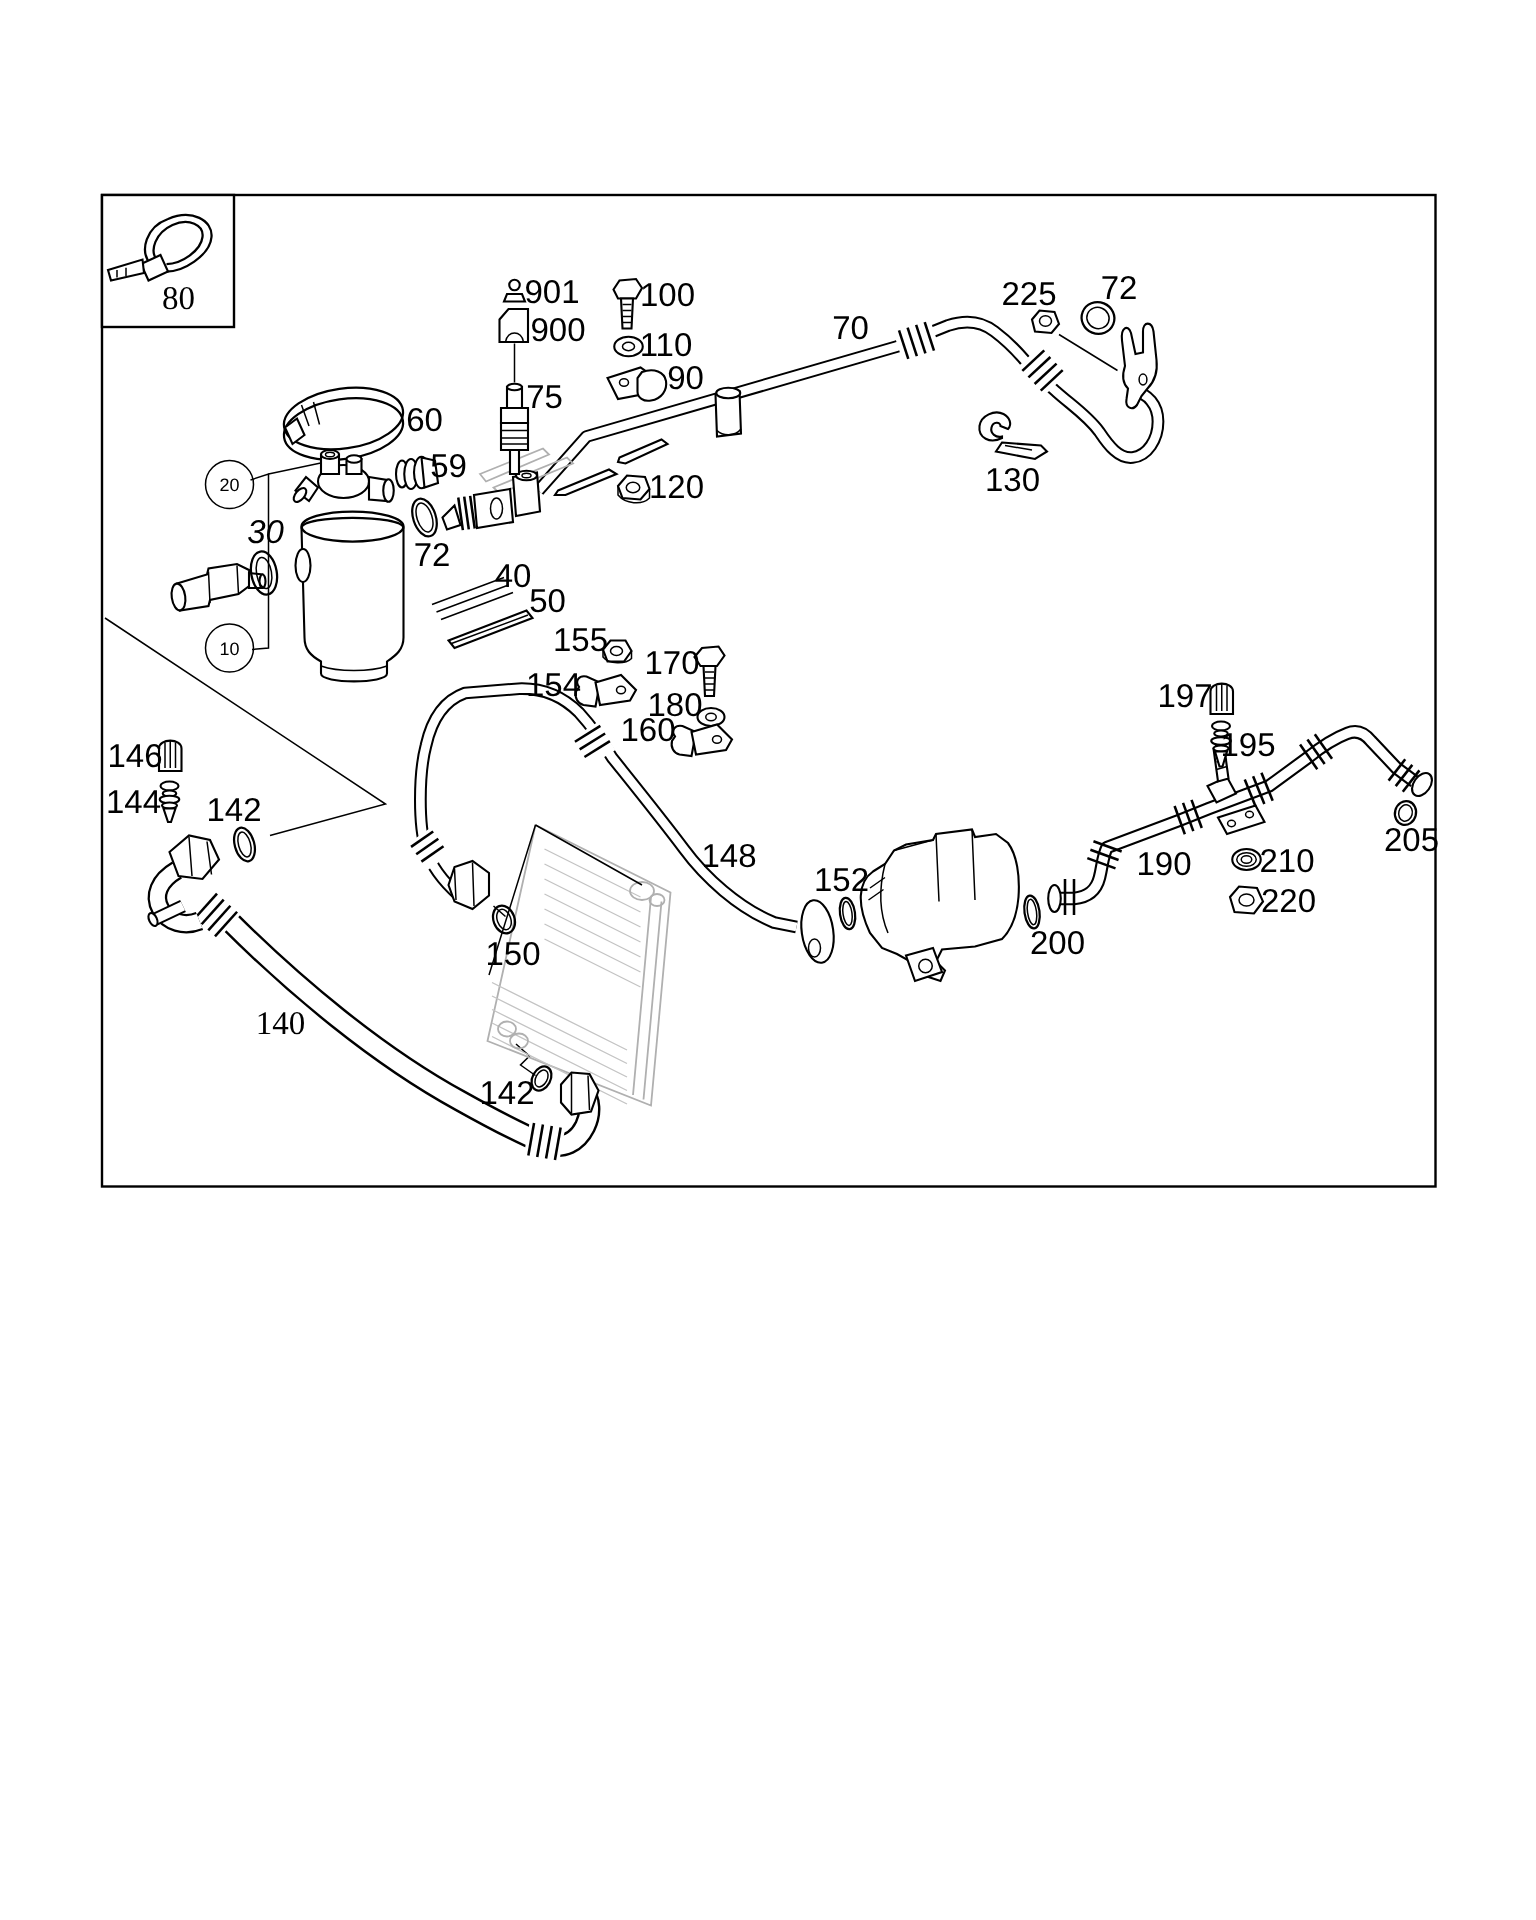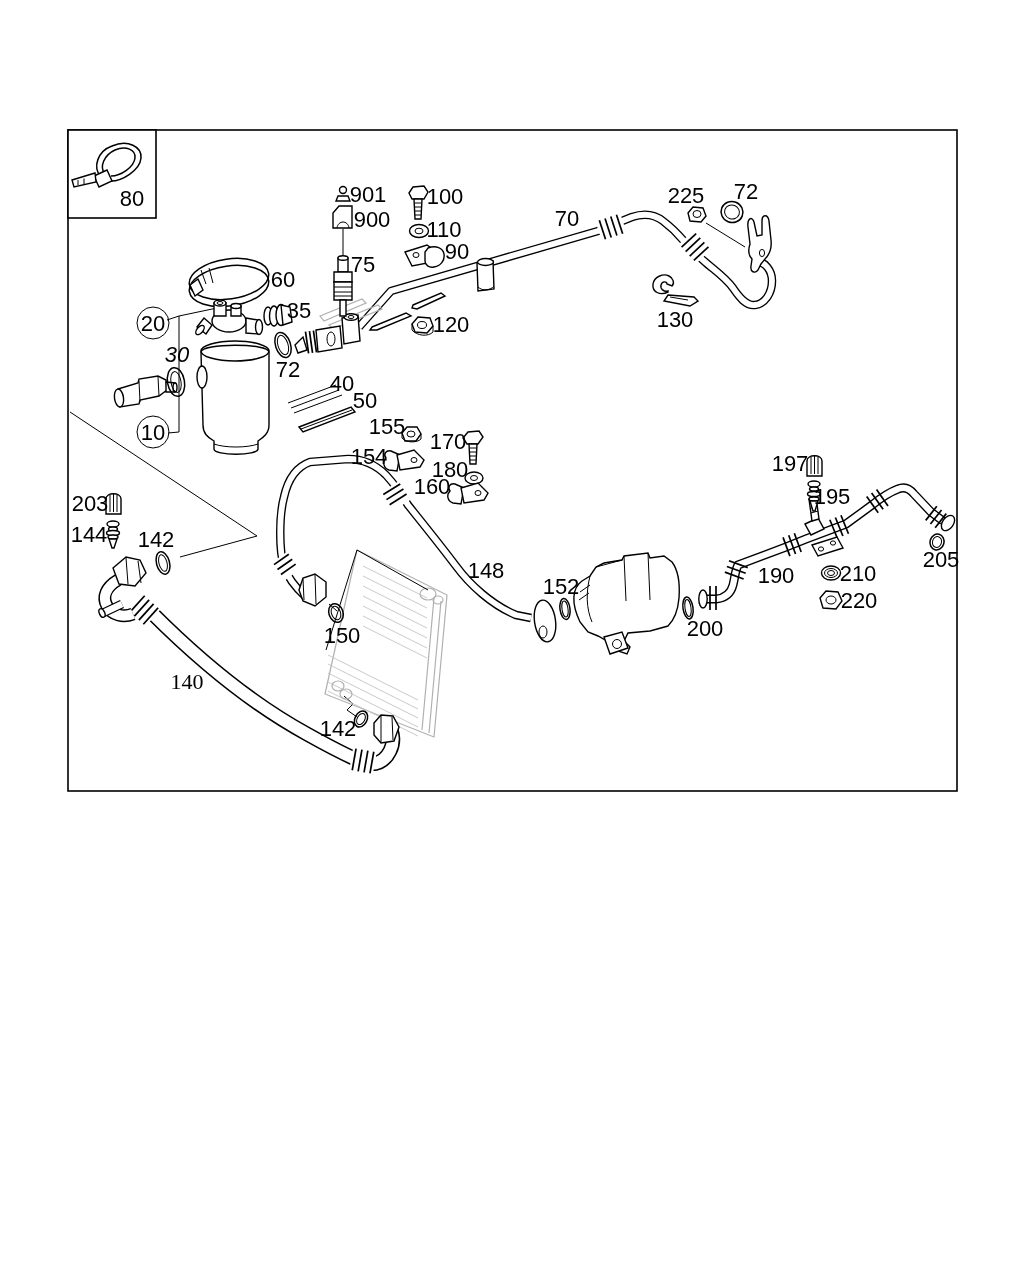--- a/index.html
+++ b/index.html
@@ -3,21 +3,21 @@
 <meta charset="utf-8">
 <style>
   html,body{margin:0;padding:0;background:#fff;}
   .stage{position:relative;width:1024px;height:1280px;background:#fff;overflow:hidden;
          font-family:"Liberation Sans", sans-serif;}
   .stage svg{position:absolute;left:0;top:0;}
   #callout-layer{position:absolute;left:0;top:0;width:100%;height:100%;}
   .callout{position:absolute;transform:translate(-50%,-50%);font-size:22px;color:#000;
            white-space:nowrap;line-height:1;}
   .callout.circled{width:31px;height:31px;border:1.6px solid #000;border-radius:50%;
-           font-size:22px;display:flex;align-items:center;justify-content:center;}
+           font-size:12px;display:flex;align-items:center;justify-content:center;}
   
   .ln{stroke:#000;fill:none;stroke-width:1.5;}
   .lnthin{stroke:#000;fill:none;stroke-width:1;}
   .wfill{stroke:#000;fill:#fff;stroke-width:1.4;}
   .ghost{stroke:#b0b0b0;fill:none;stroke-width:1.2;}
   .ghostthin{stroke:#c4c4c4;fill:none;stroke-width:0.9;}
   .tube-o{stroke:#000;fill:none;stroke-linejoin:round;}
   .tube-i{stroke:#fff;fill:none;stroke-linejoin:round;}
   .rib{stroke:#000;stroke-width:1.7;}
 </style>
@@ -395,46 +395,46 @@
     <ellipse class="lnthin" cx="336" cy="613" rx="4.5" ry="7" transform="rotate(-20 336 613)"></ellipse>
   </g>
   <g>
     <ellipse class="ln" cx="361" cy="719" rx="6" ry="8.5" transform="rotate(28 361 719)"></ellipse>
     <ellipse class="lnthin" cx="361" cy="719" rx="3.8" ry="6" transform="rotate(28 361 719)"></ellipse>
   </g>
 
 </svg>
 
 <div id="callout-layer">
-      <span class="callout" style="left: 132px; top: 199px;">80</span>
+      <span class="callout" style="left: 119px; top: 199px; font-family: Liberation Serif, serif;">80</span>
       <span class="callout" style="left: 368px; top: 195px;">901</span>
       <span class="callout" style="left: 372px; top: 220px;">900</span>
       <span class="callout" style="left: 445px; top: 197px;">100</span>
       <span class="callout" style="left: 444px; top: 230px;">110</span>
       <span class="callout" style="left: 457px; top: 252px;">90</span>
       <span class="callout" style="left: 363px; top: 265px;">75</span>
       <span class="callout" style="left: 567px; top: 219px;">70</span>
       <span class="callout" style="left: 686px; top: 196px;">225</span>
       <span class="callout" style="left: 746px; top: 192px;">72</span>
       <span class="callout" style="left: 675px; top: 320px;">130</span>
       <span class="callout" style="left: 283px; top: 280px;">60</span>
-      <span class="callout" style="left: 299px; top: 311px;">35</span>
+      <span class="callout" style="left: 299px; top: 311px;">59</span>
       <span class="callout circled" style="left: 153px; top: 323px;">20</span>
       <span class="callout" style="left: 177px; top: 355px; font-style: italic;">30</span>
       <span class="callout" style="left: 288px; top: 370px;">72</span>
       <span class="callout" style="left: 451px; top: 325px;">120</span>
       <span class="callout" style="left: 342px; top: 384px;">40</span>
       <span class="callout" style="left: 365px; top: 401px;">50</span>
       <span class="callout circled" style="left: 153px; top: 432px;">10</span>
       <span class="callout" style="left: 387px; top: 427px;">155</span>
       <span class="callout" style="left: 369px; top: 457px;">154</span>
       <span class="callout" style="left: 448px; top: 442px;">170</span>
       <span class="callout" style="left: 450px; top: 470px;">180</span>
       <span class="callout" style="left: 432px; top: 487px;">160</span>
-      <span class="callout" style="left: 90px; top: 504px;">203</span>
+      <span class="callout" style="left: 90px; top: 504px;">146</span>
       <span class="callout" style="left: 89px; top: 535px;">144</span>
       <span class="callout" style="left: 156px; top: 540px;">142</span>
       <span class="callout" style="left: 486px; top: 571px;">148</span>
       <span class="callout" style="left: 561px; top: 587px;">152</span>
       <span class="callout" style="left: 342px; top: 636px; text-align: right;">150</span>
       <span class="callout" style="left: 187px; top: 682px; font-family: Liberation Serif, serif;">140</span>
       <span class="callout" style="left: 338px; top: 729px;">142</span>
       <span class="callout" style="left: 776px; top: 576px;">190</span>
       <span class="callout" style="left: 790px; top: 464px; text-align: center;">197</span>
       <span class="callout" style="left: 832px; top: 497px;">195</span>

